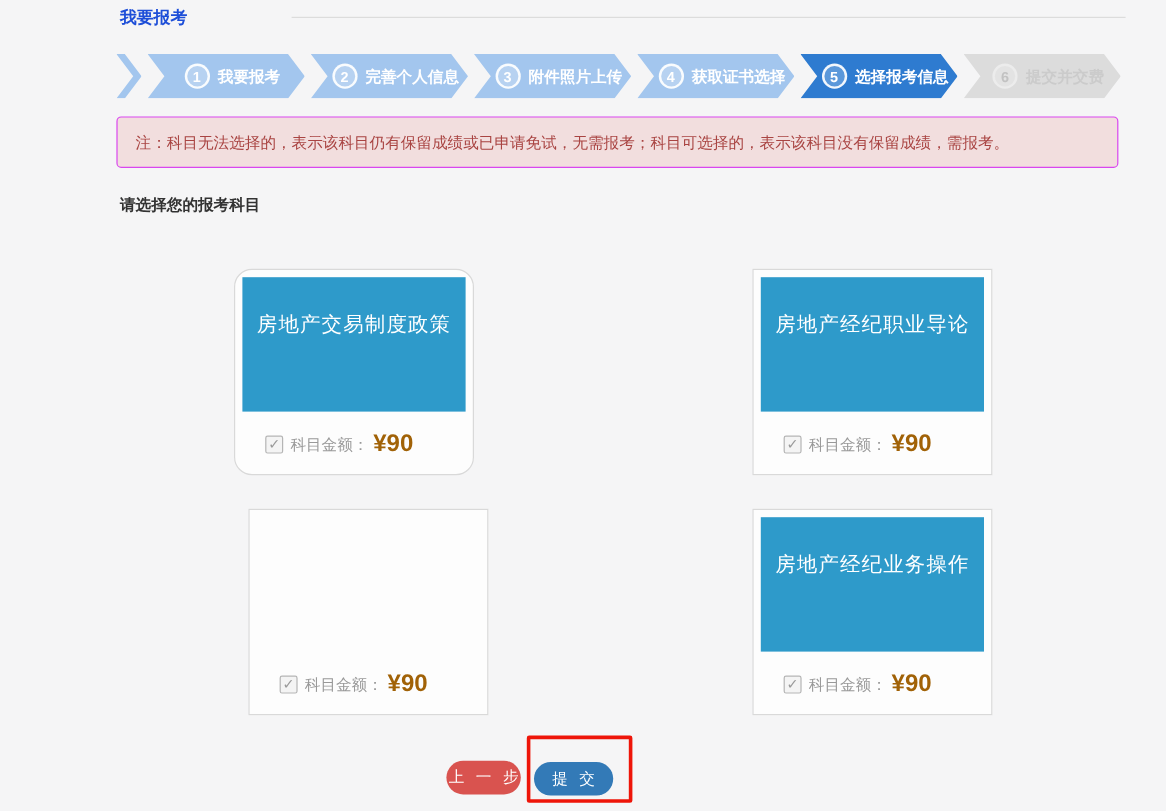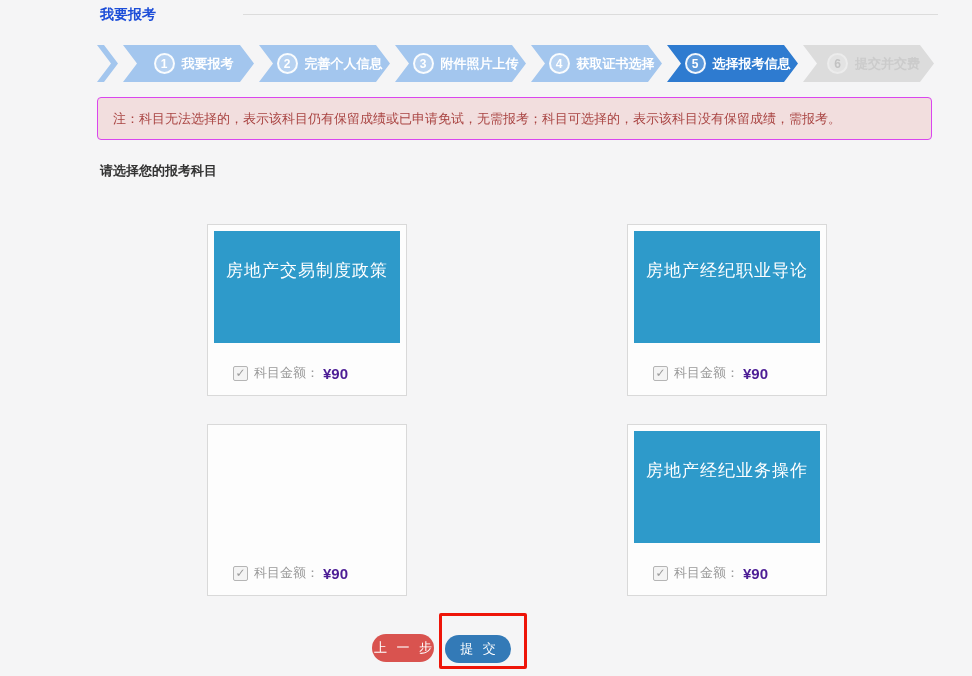--- a/index.html
+++ b/index.html
@@ -44,37 +44,37 @@
     white-space:nowrap; overflow:hidden;
   }
 
   .section-label { position:absolute; left:100px; top:162px; font-size:13px; font-weight:bold; color:#333; }
 
   
   .card {
     position:absolute; width:200px; height:172px;
     background:#fdfdfd; border:1px solid #d9d9d9;
   }
-  .card1 { left:207px; top:224px; }
+  .card1 { left:195px; top:224px;border-radius:15px; }
   .card2 { left:627px; top:224px; }
   .card3 { left:207px; top:424px; }
   .card4 { left:627px; top:424px;padding-left:40px; }
   .card-tile {
     position:absolute; left:6px; top:6px; right:6px; height:112px;
     background:#2e9aca; color:#fff; font-size:17px; letter-spacing:1px;
     display:flex; align-items:center; justify-content:center; padding-bottom:34px;
     cursor:pointer;
   }
   .fee-row { position:absolute; left:25px; bottom:13px; display:flex; align-items:center; }
   .checkbox {
     width:15px; height:15px; border:1px solid #b5b5b5; border-radius:2px; background:#f4f4f4;
     color:#9a9a9a; font-size:12px; line-height:13px; text-align:center; margin-right:6px;
   }
   .fee-label { color:#999; font-size:13px; }
-  .fee-value { color:#4c1d95; font-size:15px; font-weight:bold; margin-left:4px; }
+  .fee-value { color:#a16207; font-size:20px; font-weight:bold; margin-left:4px; }
 
   
   .btn {
     position:absolute; height:28px; border:none; border-radius:14px;
     color:#fff; font-size:13px; font-family:inherit; cursor:pointer;
     word-spacing:6px; text-align:center;
   }
   .btn-prev { left:372px; top:634px; width:62px; background:#d9534f; }
   .btn-submit { left:445px; top:635px; width:66px; background:#337ab7; }
   .annotation-box {

